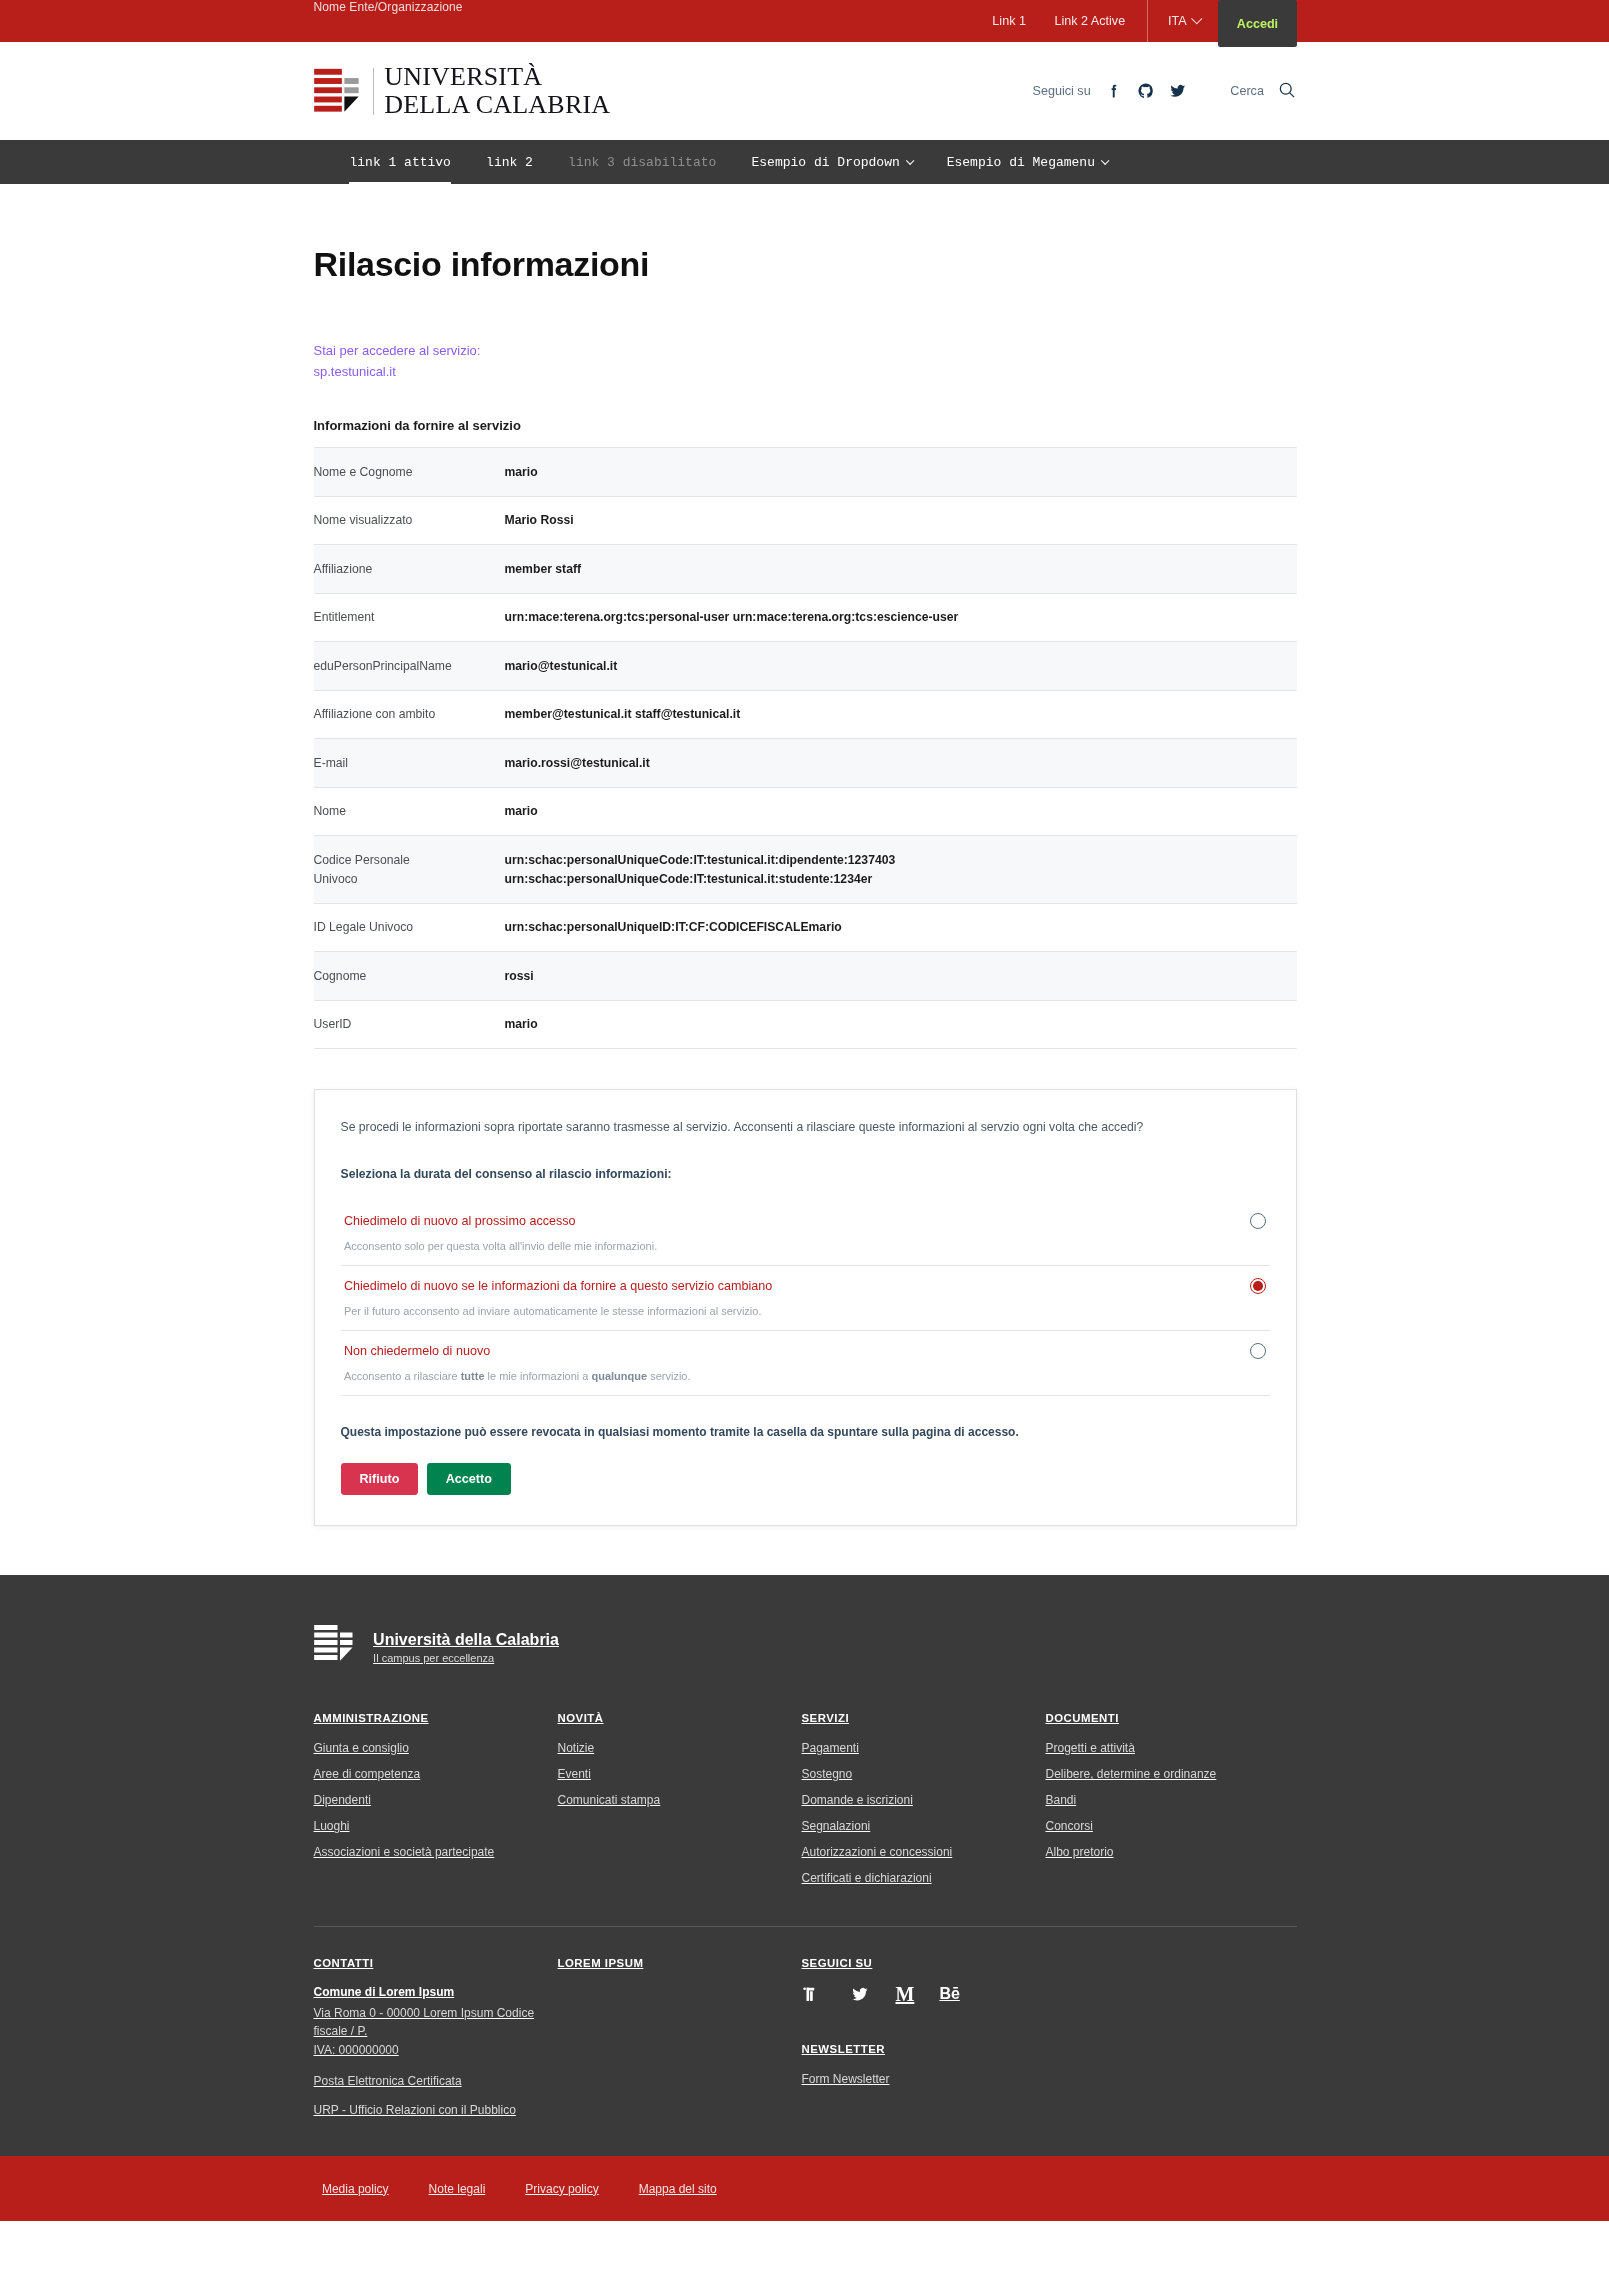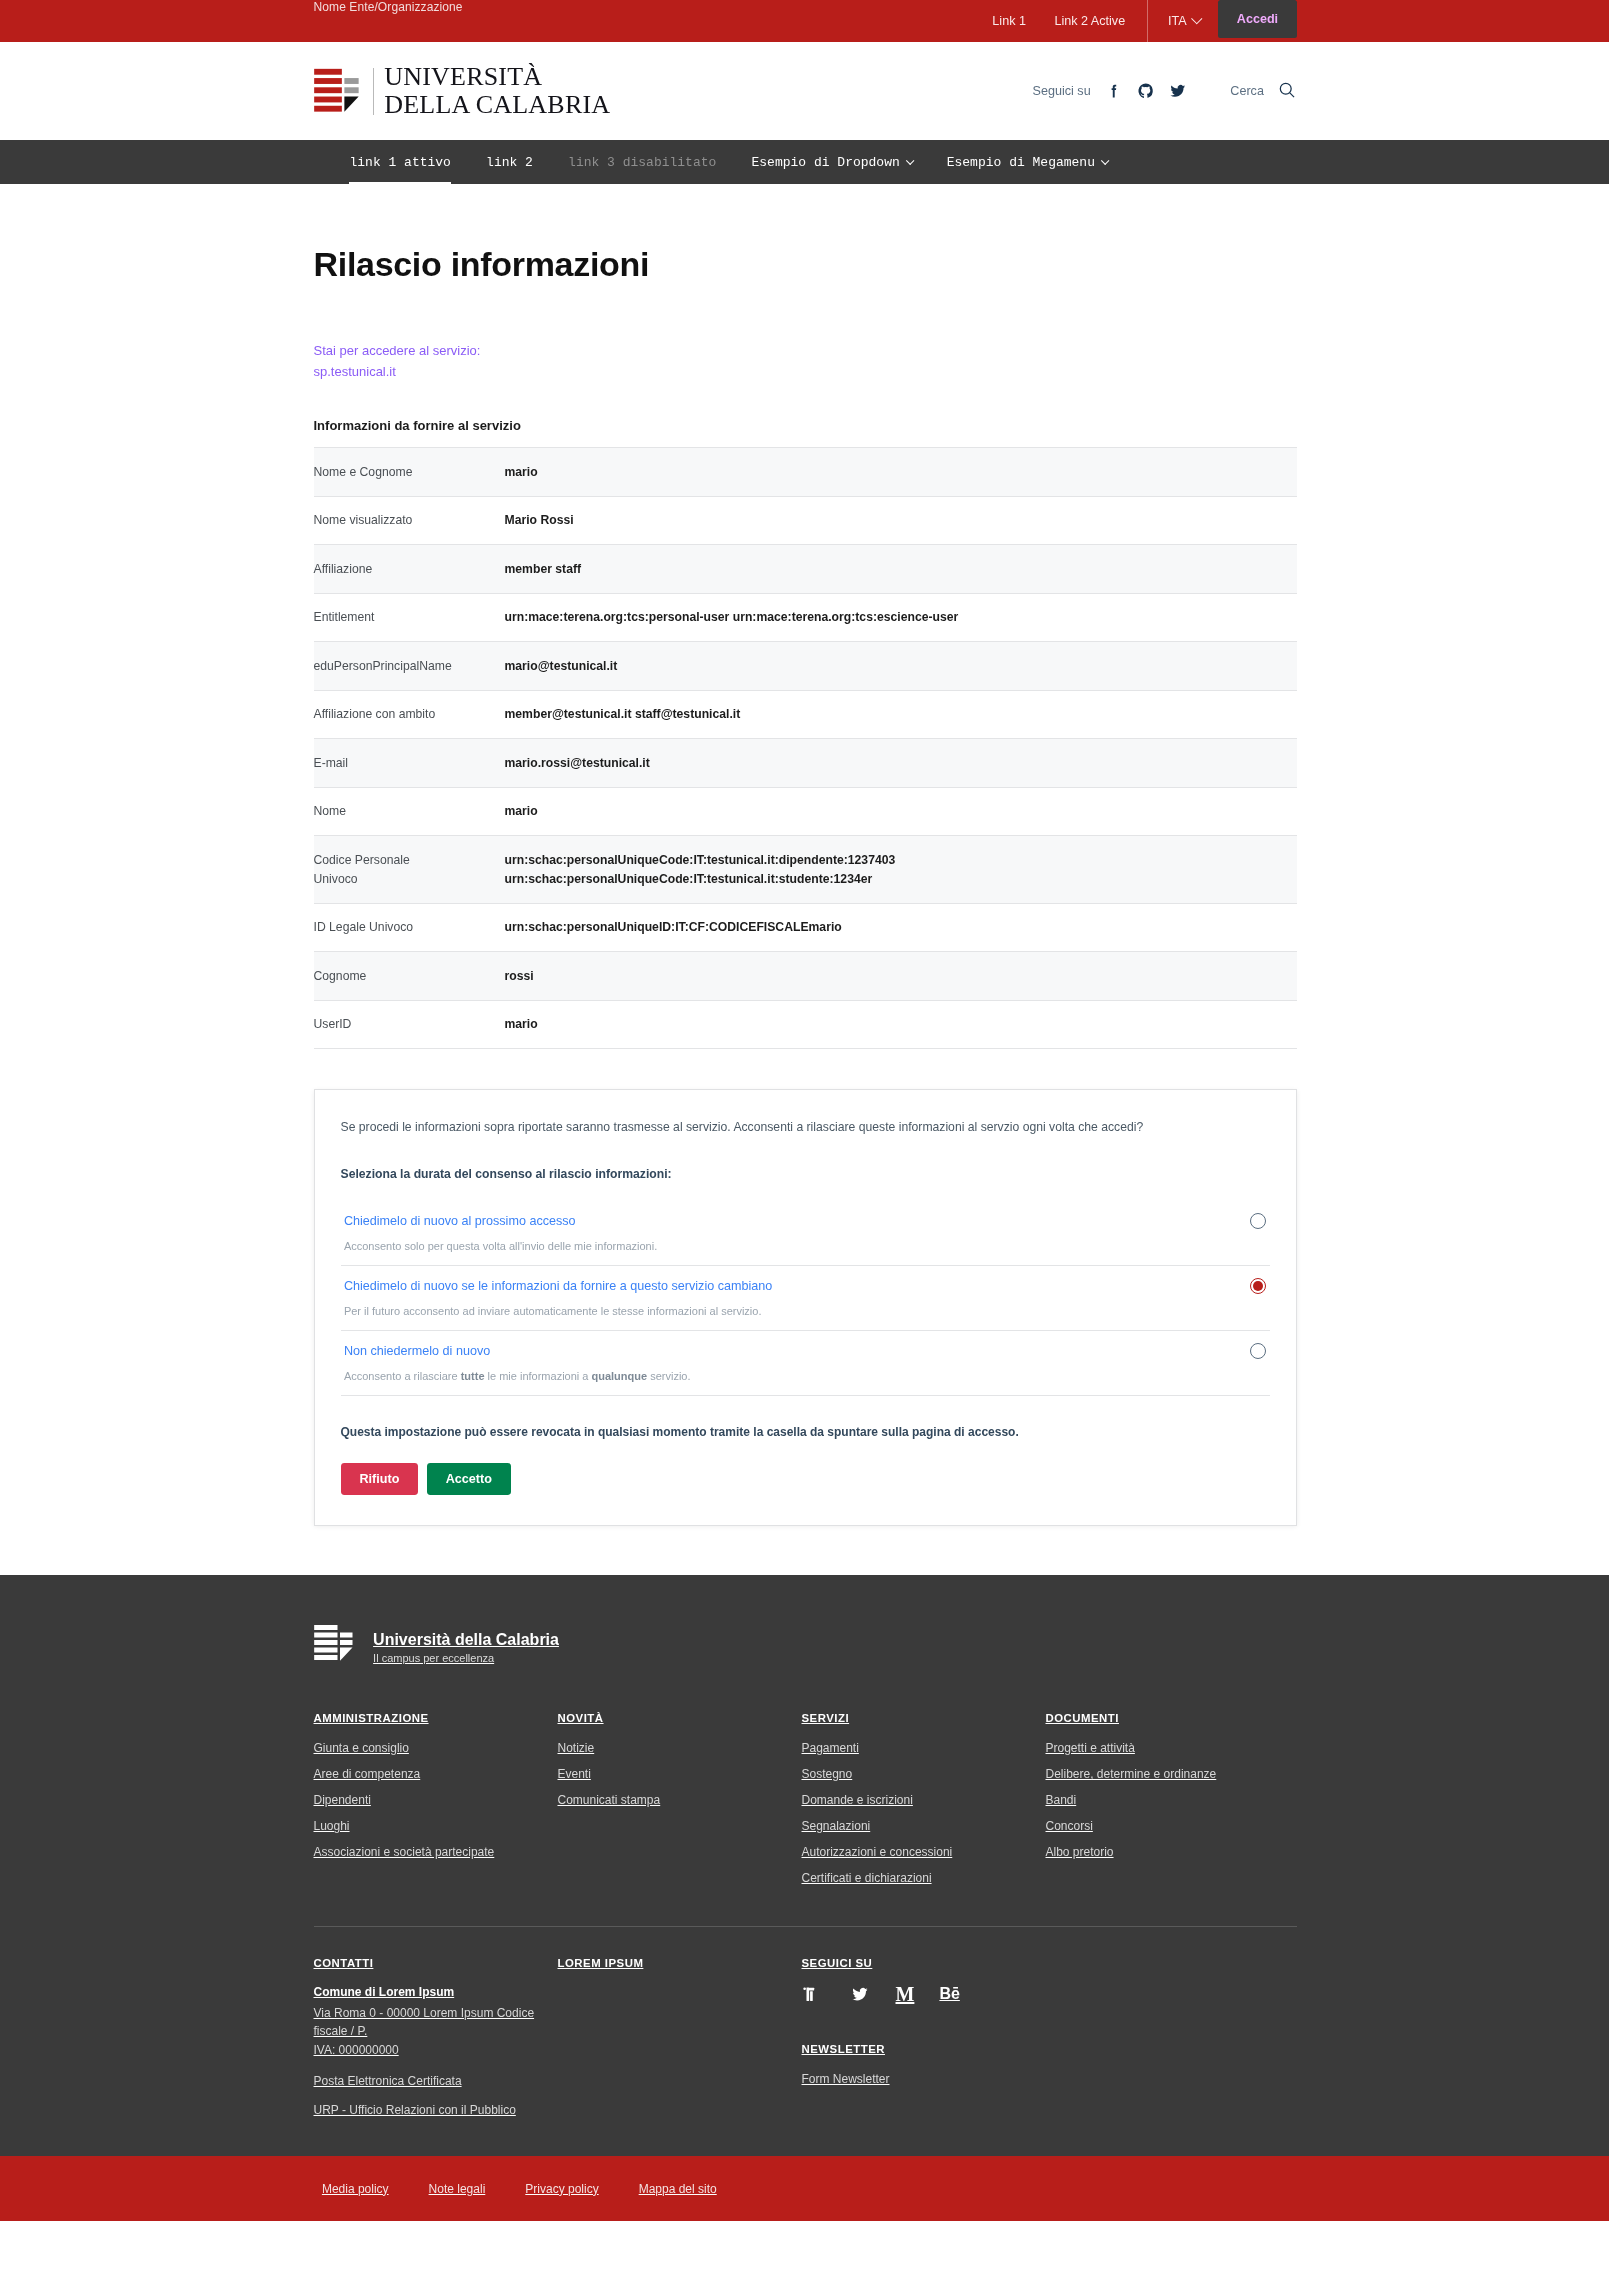--- a/index.html
+++ b/index.html
@@ -33,23 +33,23 @@
   .topbar-right { display: flex; align-items: stretch; height: 42px; }
   .topbar-links { display: flex; align-items: center; gap: 28.5px; padding-right: 22px; }
   .topbar-links a { color: #fbe9e9; font-size: 12.6px; text-decoration: none; }
   .topbar-sep { width: 0.8px; background: rgba(255,255,255,.35); margin: 0; }
   .lang-select {
     display: flex; align-items: center; gap: 5.9px;
     color: #fbe9e9; font-size: 12.6px; padding: 0 18.4px 0 20px; cursor: pointer;
   }
   .chev { width: 7.5px; height: 7.5px; border-right: 1.3px solid currentColor; border-bottom: 1.3px solid currentColor; transform: rotate(45deg) translate(-1.7px,-1.7px); display:inline-block; }
   .accedi-btn {
-    background: #3a3a3a; color: #f0abfc; border: none;
+    background: #3a3a3a; color: #bef264; border: none;
     font-size: 12.6px; font-weight: 700; font-family: inherit;
-    padding: 0 18.4px; height: 38px; cursor: pointer;
+    padding: 0 18.4px; height: 47px; cursor: pointer;
     border-radius: 2.5px;
   }
 
   
   .header-white { background: #fff; height: 98px; display: flex; align-items: center; }
   .header-inner { width: 983px; margin: 0 auto; display: flex; align-items: center; justify-content: space-between; }
   .brand { display: flex; align-items: center; gap: 0; }
   .brand-mark { display: flex; align-items: flex-start; height: 47px; }
   .brand-sep { width: 0.8px; height: 47px; background: #b9b9b9; margin: 0 11px 0 10px; }
   .brand-words {
@@ -103,21 +103,21 @@
     border: 0.8px solid #e0e1e3;
     box-shadow: 0 0.8px 5px rgba(0,0,0,.075);
     padding: 28px 26px 30px 26px;
   }
   .consent-q { font-size: 12.2px; color: #4a5864; line-height: 1.55; margin-bottom: 30px; }
   .consent-sub { font-size: 12.2px; font-weight: 700; color: #33485c; margin-bottom: 20px; }
 
   .opt-row { border-bottom: 0.8px solid #e3e4e6; padding: 6.7px 0 11.7px 0; }
   .opt-row:first-of-type { border-top: none; }
   .opt-main { display: flex; align-items: center; justify-content: space-between; padding: 5px 3.4px 5px 3.4px; }
-  .opt-label { font-size: 12.6px; color: #3b82f6; }
+  .opt-label { font-size: 12.6px; color: #b91c1c; }
   .opt-help { font-size: 11px; color: #9aa4ae; padding: 5.9px 3.4px 1.7px 3.4px; }
   .opt-help b { font-weight: 700; color: #7e8a96; }
 
   .radio { width: 16px; height: 16px; border-radius: 50%; border: 1.7px solid #5b6e81; background: #fff; cursor: pointer; flex: none; }
   .radio.checked { border-color: #b81e1a; border-width: 1.7px; position: relative; }
   .radio.checked::after {
     content: ""; position: absolute; inset: 2.1px; border-radius: 50%; background: #b81e1a;
   }
 
   .revoke-note { font-size: 12px; font-weight: 700; color: #33485c; margin-top: 29px; margin-bottom: 24px; }

